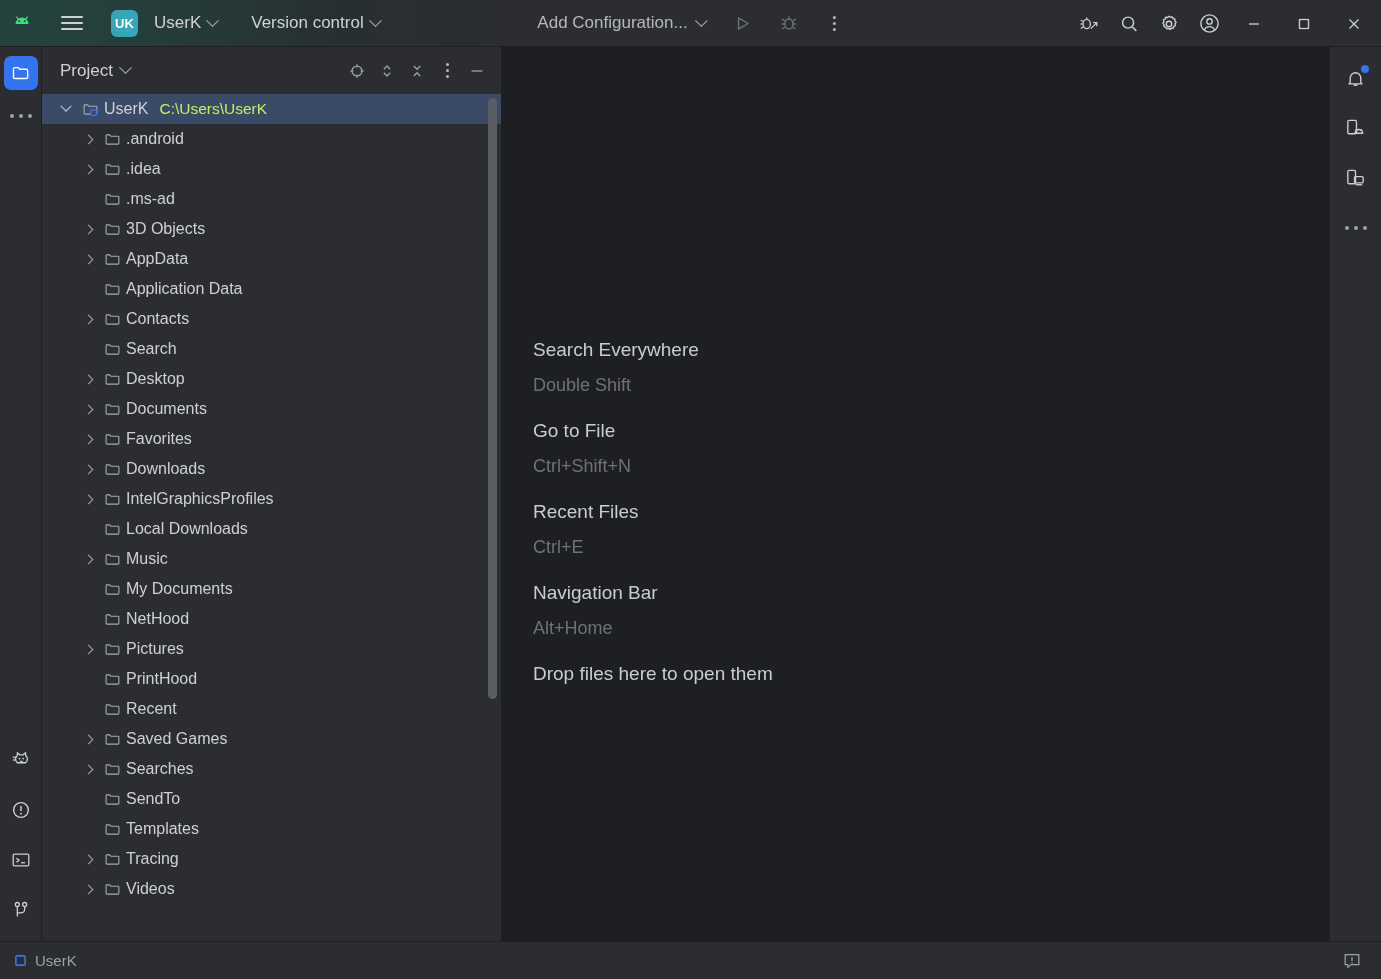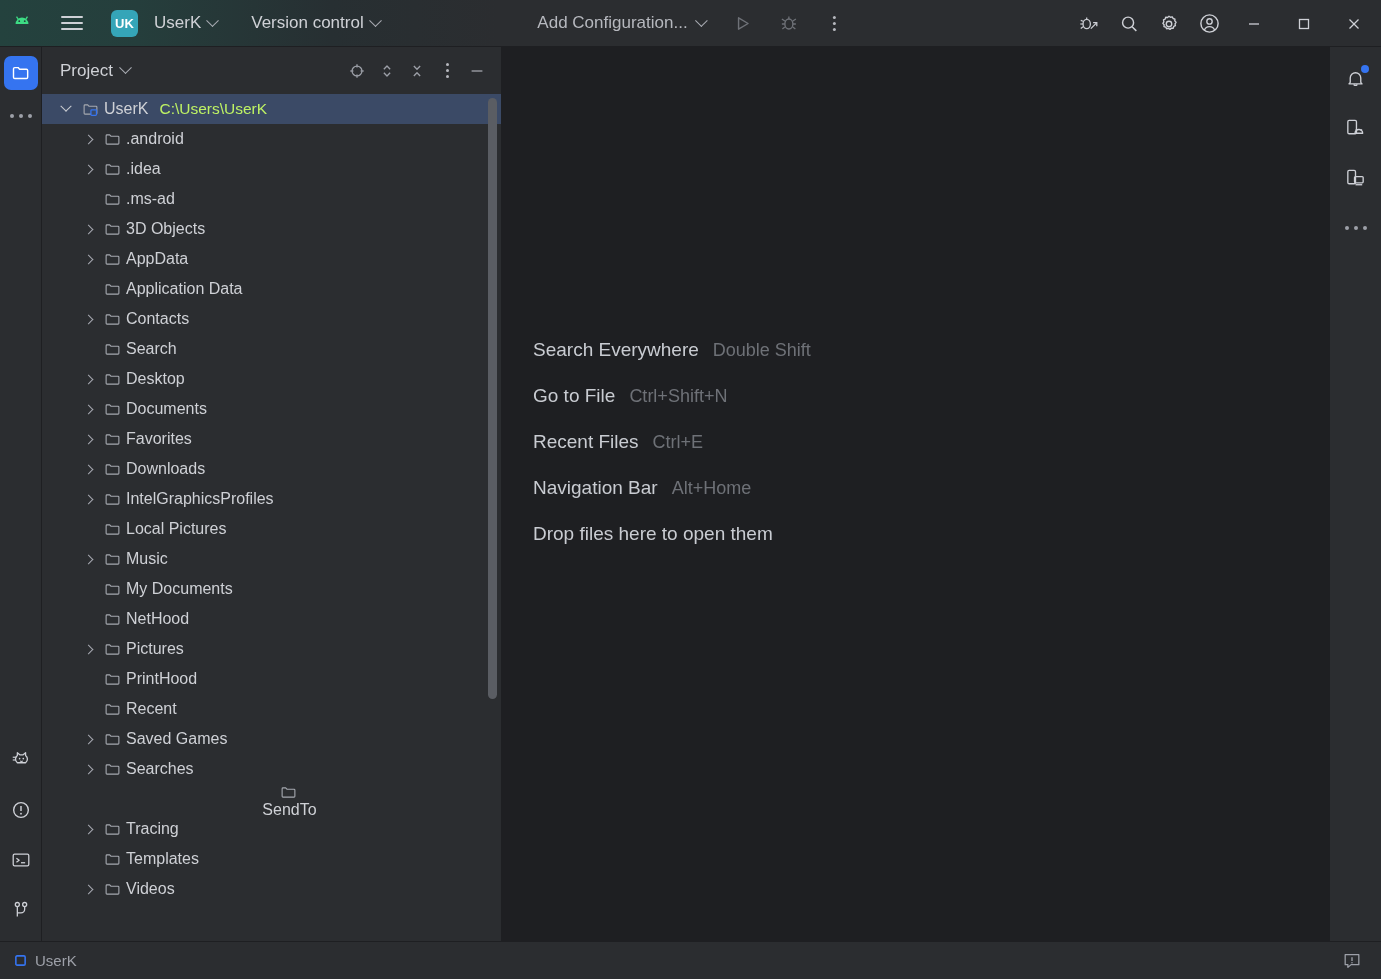--- a/index.html
+++ b/index.html
@@ -137,21 +137,21 @@
   }
 
   
   #editor {
     position: absolute; left: 503px; top: 47px; width: 826px; height: 894px;
     background: #1E1F22;
   }
   #empty-actions { position: absolute; left: 30px; top: 292px; }
   .ea-row {
     display: flex; align-items: baseline; gap: 14px;
-    margin-bottom: 24px; font-size: 19px;
+    margin-bottom: 24px; font-size: 19px; flex-direction: column;
   }
   .ea-name { color: #C9CCD2; }
   .ea-key { color: #6E7177; font-size: 18px; }
   .ea-drop { color: #C9CCD2; font-size: 19px; margin-top: 21px; }
 
   
   #statusbar {
     position: absolute; left: 0; bottom: 0; width: 1381px; height: 38px;
     background: #2B2D30; border-top: 1px solid #1E1F22;
     display: flex; align-items: center; padding: 0 14px;
@@ -530,21 +530,21 @@
           </span>
           <span class="label">IntelGraphicsProfiles</span>
         </div>
         <div class="row" style="padding-left: 34px;">
           <span class="arrow-slot"></span>
           <span class="ic-slot">
             <svg width="17" height="17" viewBox="0 0 20 20">
               <path d="M2.5 5.5 a1 1 0 0 1 1-1 h3.2 l1.4 1.6 h8.4 a1 1 0 0 1 1 1 v7.4 a1 1 0 0 1 -1 1 h-13 a1 1 0 0 1 -1-1 z" fill="none" stroke="#A6A9B0" stroke-width="1.3" stroke-linejoin="round"></path>
             </svg>
           </span>
-          <span class="label">Local Pictures</span>
+          <span class="label">Local Downloads</span>
         </div>
         <div class="row" style="padding-left: 34px;">
           <span class="arrow-slot">
             <span class="arrow-r"></span>
           </span>
           <span class="ic-slot">
             <svg width="17" height="17" viewBox="0 0 20 20">
               <path d="M2.5 5.5 a1 1 0 0 1 1-1 h3.2 l1.4 1.6 h8.4 a1 1 0 0 1 1 1 v7.4 a1 1 0 0 1 -1 1 h-13 a1 1 0 0 1 -1-1 z" fill="none" stroke="#A6A9B0" stroke-width="1.3" stroke-linejoin="round"></path>
             </svg>
           </span>
@@ -612,48 +612,48 @@
           <span class="arrow-slot">
             <span class="arrow-r"></span>
           </span>
           <span class="ic-slot">
             <svg width="17" height="17" viewBox="0 0 20 20">
               <path d="M2.5 5.5 a1 1 0 0 1 1-1 h3.2 l1.4 1.6 h8.4 a1 1 0 0 1 1 1 v7.4 a1 1 0 0 1 -1 1 h-13 a1 1 0 0 1 -1-1 z" fill="none" stroke="#A6A9B0" stroke-width="1.3" stroke-linejoin="round"></path>
             </svg>
           </span>
           <span class="label">Searches</span>
         </div>
-        <div class="row" style="padding-left: 34px; flex-direction: column;">
+        <div class="row" style="padding-left: 34px;">
           <span class="arrow-slot"></span>
           <span class="ic-slot">
             <svg width="17" height="17" viewBox="0 0 20 20">
               <path d="M2.5 5.5 a1 1 0 0 1 1-1 h3.2 l1.4 1.6 h8.4 a1 1 0 0 1 1 1 v7.4 a1 1 0 0 1 -1 1 h-13 a1 1 0 0 1 -1-1 z" fill="none" stroke="#A6A9B0" stroke-width="1.3" stroke-linejoin="round"></path>
             </svg>
           </span>
           <span class="label">SendTo</span>
         </div>
         <div class="row" style="padding-left: 34px;">
+          <span class="arrow-slot"></span>
+          <span class="ic-slot">
+            <svg width="17" height="17" viewBox="0 0 20 20">
+              <path d="M2.5 5.5 a1 1 0 0 1 1-1 h3.2 l1.4 1.6 h8.4 a1 1 0 0 1 1 1 v7.4 a1 1 0 0 1 -1 1 h-13 a1 1 0 0 1 -1-1 z" fill="none" stroke="#A6A9B0" stroke-width="1.3" stroke-linejoin="round"></path>
+            </svg>
+          </span>
+          <span class="label">Templates</span>
+        </div>
+        <div class="row" style="padding-left: 34px;">
           <span class="arrow-slot">
             <span class="arrow-r"></span>
           </span>
           <span class="ic-slot">
             <svg width="17" height="17" viewBox="0 0 20 20">
               <path d="M2.5 5.5 a1 1 0 0 1 1-1 h3.2 l1.4 1.6 h8.4 a1 1 0 0 1 1 1 v7.4 a1 1 0 0 1 -1 1 h-13 a1 1 0 0 1 -1-1 z" fill="none" stroke="#A6A9B0" stroke-width="1.3" stroke-linejoin="round"></path>
             </svg>
           </span>
           <span class="label">Tracing</span>
-        </div>
-        <div class="row" style="padding-left: 34px;">
-          <span class="arrow-slot"></span>
-          <span class="ic-slot">
-            <svg width="17" height="17" viewBox="0 0 20 20">
-              <path d="M2.5 5.5 a1 1 0 0 1 1-1 h3.2 l1.4 1.6 h8.4 a1 1 0 0 1 1 1 v7.4 a1 1 0 0 1 -1 1 h-13 a1 1 0 0 1 -1-1 z" fill="none" stroke="#A6A9B0" stroke-width="1.3" stroke-linejoin="round"></path>
-            </svg>
-          </span>
-          <span class="label">Templates</span>
         </div>
         <div class="row" style="padding-left: 34px;">
           <span class="arrow-slot">
             <span class="arrow-r"></span>
           </span>
           <span class="ic-slot">
             <svg width="17" height="17" viewBox="0 0 20 20">
               <path d="M2.5 5.5 a1 1 0 0 1 1-1 h3.2 l1.4 1.6 h8.4 a1 1 0 0 1 1 1 v7.4 a1 1 0 0 1 -1 1 h-13 a1 1 0 0 1 -1-1 z" fill="none" stroke="#A6A9B0" stroke-width="1.3" stroke-linejoin="round"></path>
             </svg>
           </span>

